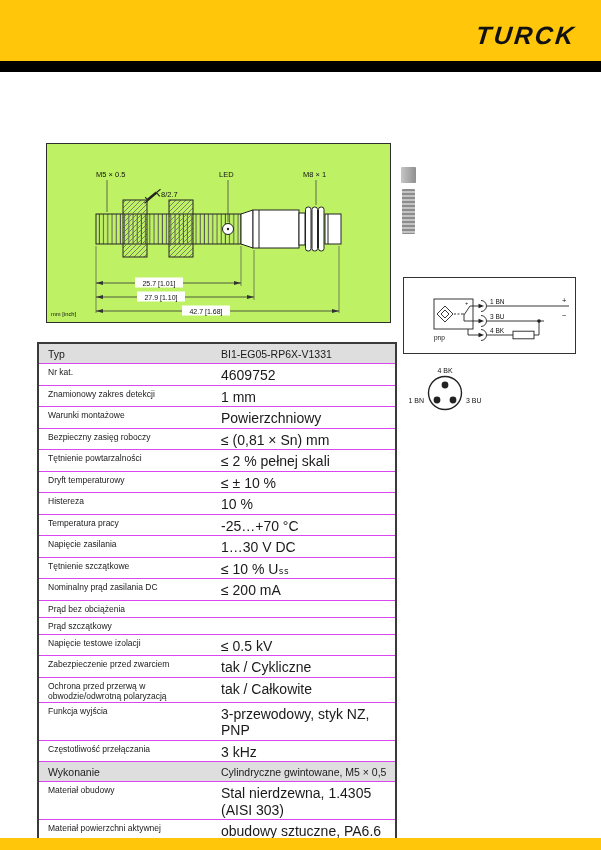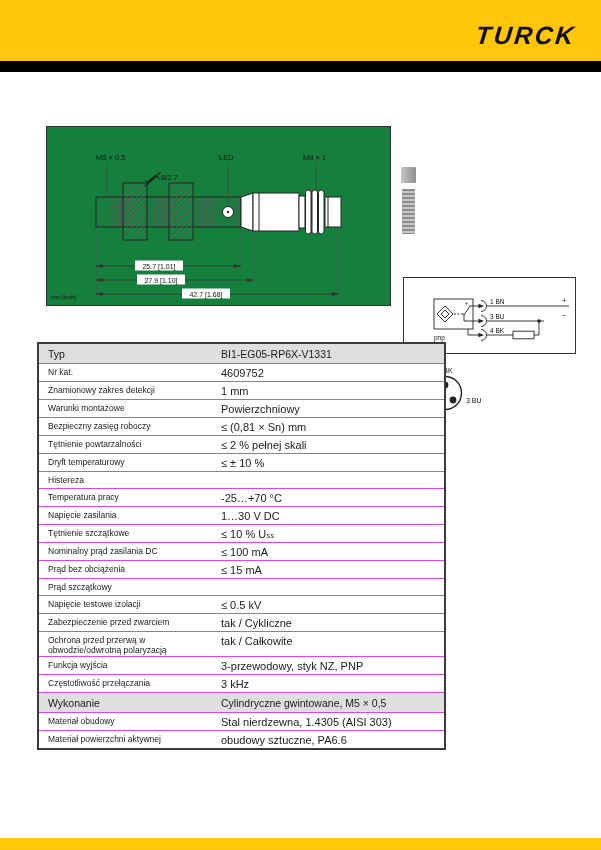--- a/index.html
+++ b/index.html
@@ -13,50 +13,50 @@
   #header-band{top:0;height:61px;}
   #header-black{position:absolute;left:0;top:61px;width:601px;height:11px;background:#000;}
   #footer-band{top:838px;height:12px;}
   #brand-logo{
     position:absolute;right:25px;top:21px;
     font-size:25px;font-weight:900;font-style:italic;letter-spacing:2.5px;
     color:#111;transform:skewX(-6deg);
   }
   
   #drawing-box{
-    position:absolute;left:46px;top:126px;width:345px;height:180px;
-    border:1px solid #2e2e2e;background:#15803d;box-sizing:border-box;
+    position:absolute;left:46px;top:143px;width:345px;height:180px;
+    border:1px solid #2e2e2e;background:#bef264;box-sizing:border-box;
   }
   
   #product-photo{position:absolute;left:400px;top:166px;width:18px;height:70px;}
   #product-photo .pp-connector{
     position:absolute;left:1px;top:1px;width:15px;height:16px;
     background:linear-gradient(90deg,#c6c6c6,#8f8f8f);border-radius:1px;
   }
   #product-photo .pp-body{
     position:absolute;left:2px;top:23px;width:13px;height:45px;
     background:repeating-linear-gradient(180deg,#8d8d8d 0 2px,#c4c4c4 2px 4px);
     border-radius:1px;
   }
   
   #wiring-box{
     position:absolute;left:403px;top:277px;width:173px;height:77px;
     border:1px solid #333;background:#fff;box-sizing:border-box;
   }
   #pinout-box{position:absolute;left:398px;top:360px;width:96px;height:62px;}
   
   #spec-table{
-    position:absolute;left:37px;top:342px;width:409px;
+    position:absolute;left:37px;top:342px;width:360px;
     border:2px solid #3a3a3a;background:#fff;box-sizing:border-box;
   }
   .t-row{display:flex;border-top:1px solid #d946ef;min-height:16px;align-items:stretch;}
   .t-row:first-child{border-top:none;}
   .t-row.hdr{background:#dedede;min-height:19px;}
   .t-label{width:182px;box-sizing:border-box;padding:3px 4px 1px 9px;font-size:8.5px;line-height:1.18;}
-  .t-value{flex:1;box-sizing:border-box;padding:3px 6px 1px 0;font-size:11px;line-height:1.18;}
+  .t-value{flex:1;box-sizing:border-box;padding:3px 6px 1px 0;font-size:14px;line-height:1.18;}
   .t-row.hdr .t-label,.t-row.hdr .t-value{font-size:10.5px;padding-top:4px;}
   svg text{font-family:"Liberation Sans","DejaVu Sans",sans-serif;fill:#111;}
 </style>
 </head>
 <body>
 
 <div id="page">
 
   <div id="header-band" class="band-yellow">
     <div id="brand-logo">TURCK</div>
@@ -224,40 +224,40 @@
       <div class="t-row">
         <div class="t-label">Tętnienie powtarzalności</div>
         <div class="t-value">≤ 2 % pełnej skali</div>
       </div>
       <div class="t-row">
         <div class="t-label">Dryft temperaturowy</div>
         <div class="t-value">≤ ± 10 %</div>
       </div>
       <div class="t-row">
         <div class="t-label">Histereza</div>
+        <div class="t-value">10  %</div>
       </div>
       <div class="t-row">
         <div class="t-label">Temperatura pracy</div>
         <div class="t-value">-25…+70  °C</div>
       </div>
       <div class="t-row">
         <div class="t-label">Napięcie zasilania</div>
         <div class="t-value">1…30  V DC</div>
       </div>
       <div class="t-row">
         <div class="t-label">Tętnienie szczątkowe</div>
         <div class="t-value">≤ 10 % Uₛₛ</div>
       </div>
       <div class="t-row">
         <div class="t-label">Nominalny prąd zasilania DC</div>
-        <div class="t-value">≤ 100 mA</div>
+        <div class="t-value">≤ 200 mA</div>
       </div>
       <div class="t-row">
         <div class="t-label">Prąd bez obciążenia</div>
-        <div class="t-value">≤ 15 mA</div>
       </div>
       <div class="t-row">
         <div class="t-label">Prąd szczątkowy</div>
       </div>
       <div class="t-row">
         <div class="t-label">Napięcie testowe izolacji</div>
         <div class="t-value">≤ 0.5 kV</div>
       </div>
       <div class="t-row">
         <div class="t-label">Zabezpieczenie przed zwarciem</div>

